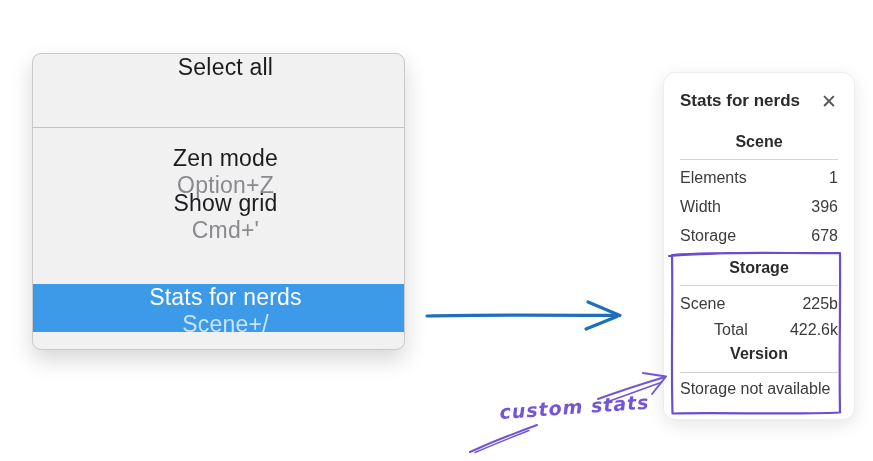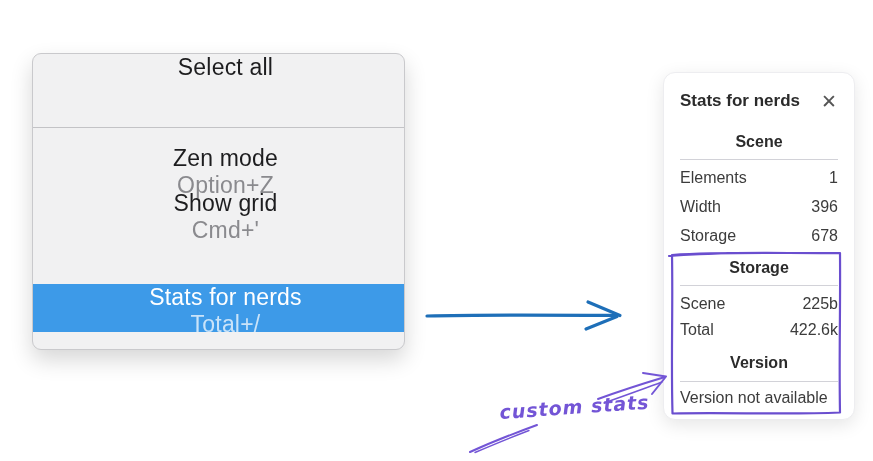--- a/index.html
+++ b/index.html
@@ -46,22 +46,22 @@
     box-shadow:0 5px 18px rgba(0,0,0,.10);
     padding:16px 16px 0;
     font-size:16px;color:var(--panel-text);
   }
   .phead{display:flex;justify-content:space-between;align-items:center;height:24px;}
   .ptitle{font-weight:bold;font-size:17px;color:var(--panel-bold);}
   .pclose{color:#555;font-size:19px;line-height:1;font-weight:normal;cursor:pointer;padding:0 1px;}
   .sech{text-align:center;font-weight:bold;height:18px;line-height:18px;color:var(--panel-bold);}
   .hr{height:1px;background:var(--rule);margin-top:8px;}
   .srow{display:flex;justify-content:space-between;height:20px;line-height:20px;margin-top:9px;}
-  .mt20{margin-top:20px;} .mt14{margin-top:14px;} .mt13{margin-top:13px;}
-  .mt8{margin-top:8px;} .mt6{margin-top:6px;} .mt9{margin-top:9px;}
+  .mt20{margin-top:20px;} .mt14{margin-top:5px;} .mt13{margin-top:13px;}
+  .mt8{margin-top:8px;} .mt6{margin-top:6px;margin-left:34px;} .mt9{margin-top:9px;}
   .note{height:20px;line-height:20px;margin-top:6px;white-space:nowrap;}
 
   
   .anno{position:absolute;pointer-events:none;}
   .stroke{fill:none;stroke-linecap:round;stroke-linejoin:round;}
   .blue-s{stroke:var(--arrow-blue);}
   .violet-s{stroke:var(--violet);}
   .violet-box-s{stroke:var(--violet-box);}
   .hand-text{
     font-family:"DejaVu Sans",sans-serif;
@@ -85,21 +85,21 @@
       <span class="sc">Option+Z</span>
     </div>
     <div class="mi">
       <span class="lbl">Show grid</span>
       <span class="sc">Cmd+'</span>
     </div>
     <div class="mi">
     </div>
     <div class="mi sel">
       <span class="lbl">Stats for nerds</span>
-      <span class="sc">Total+/</span>
+      <span class="sc">Scene+/</span>
     </div>
   </div>
 
   <svg class="anno" style="left:422px;top:298px;" width="204" height="36" aria-hidden="true">
     <path class="stroke blue-s" stroke-width="3.2" d="M5,18 C 60,16.5 125,17 195,17.5"></path>
     <path class="stroke blue-s" stroke-width="3.2" d="M166,4 L198,17.5"></path>
     <path class="stroke blue-s" stroke-width="3.2" d="M164,31 L195,18.5"></path>
   </svg>
 
   <div class="panel">
@@ -129,21 +129,21 @@
       <span>Scene</span>
       <span>225b</span>
     </div>
     <div class="srow mt6">
       <span>Total</span>
       <span>422.6k</span>
     </div>
 
     <div class="sech mt14">Version</div>
     <div class="hr mt9"></div>
-    <div class="note">Version not available</div>
+    <div class="note">Storage not available</div>
   </div>
 
   <svg class="anno" style="left:664px;top:246px;" width="182" height="174" aria-hidden="true">
     <path class="stroke violet-box-s" stroke-width="2.2" d="M8,9 C 62,5.5 122,7.5 176,7 C 176.5,62 175,112 176,166.5 C 120,169 62,166 8.5,167.5 C 7,112 9,62 8,9 M5,10 C 30,8 50,7.5 70,7.2"></path>
   </svg>
 
   <svg class="anno" style="left:460px;top:368px;" width="220" height="92" aria-hidden="true">
 
     <path class="stroke violet-s" stroke-width="2" d="M10,84 C 32,74 55,65 77,57"></path>
     <path class="stroke violet-s" stroke-width="1.4" d="M15,84.5 C 35,76 52,69 69,62.5"></path>

